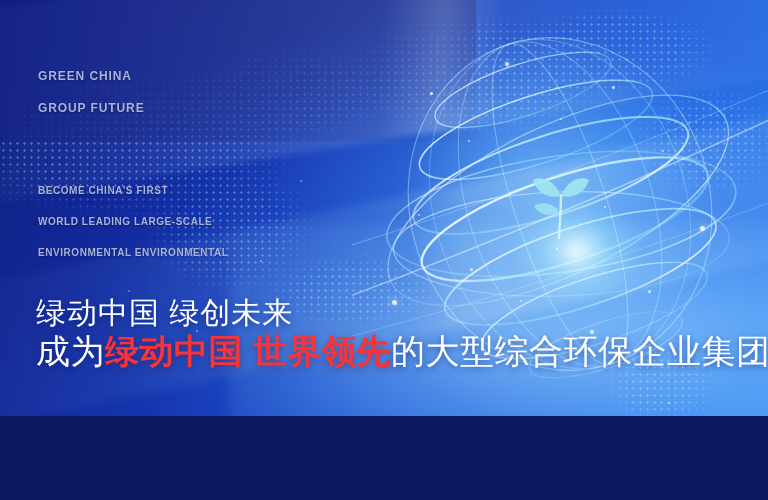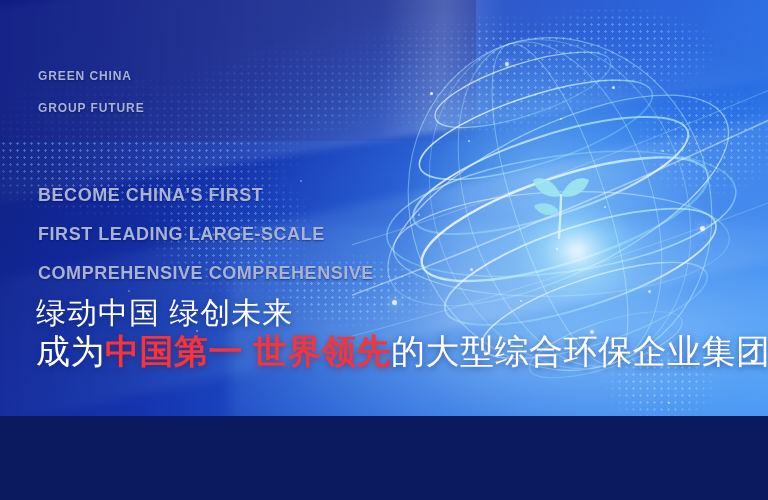--- a/index.html
+++ b/index.html
@@ -88,21 +88,21 @@
 
   
   .tagline{position:absolute;left:38px;top:70px;}
   .tagline .ln{
     color:#a8b3d6;font-size:12px;font-weight:700;letter-spacing:.9px;
     line-height:1;margin-bottom:20px;white-space:nowrap;
     text-shadow:0 1px 2px rgba(5,15,70,.5);
   }
   .mission{position:absolute;left:38px;top:186px;}
   .mission .ln{
-    color:#a8b3d6;font-size:18px;font-weight:700;letter-spacing:.55px;
+    color:#a8b3d6;font-size:10px;font-weight:700;letter-spacing:.55px;
     line-height:1;margin-bottom:21px;white-space:nowrap;
     text-shadow:0 1px 2px rgba(5,15,70,.5);
   }
 
   .headline{position:absolute;left:36px;bottom:44px;}
   .headline .h1{
     color:#ffffff;font-size:30px;line-height:1.22;letter-spacing:1px;
     white-space:nowrap;text-shadow:0 2px 6px rgba(8,30,110,.55);
   }
   .headline .h2{
@@ -219,24 +219,24 @@
     <span class="p" style="left:604px;top:206px;width:2px;height:2px;opacity:.7"></span>
   </div>
 
   <div class="tagline">
     <div class="ln">GREEN CHINA</div>
     <div class="ln">GROUP FUTURE</div>
   </div>
 
   <div class="mission">
     <div class="ln">BECOME CHINA'S FIRST</div>
-    <div class="ln">FIRST LEADING LARGE-SCALE</div>
-    <div class="ln">COMPREHENSIVE COMPREHENSIVE</div>
+    <div class="ln">WORLD LEADING LARGE-SCALE</div>
+    <div class="ln">ENVIRONMENTAL ENVIRONMENTAL</div>
   </div>
 
   <div class="headline">
     <div class="h1">绿动中国 绿创未来</div>
     <div class="h2">
-      <span>成为</span><span class="hl">中国第一 世界领先</span><span>的大型综合环保企业集团</span>
+      <span>成为</span><span class="hl">绿动中国 世界领先</span><span>的大型综合环保企业集团</span>
     </div>
   </div>
 
 </div>
 
 </body></html>

